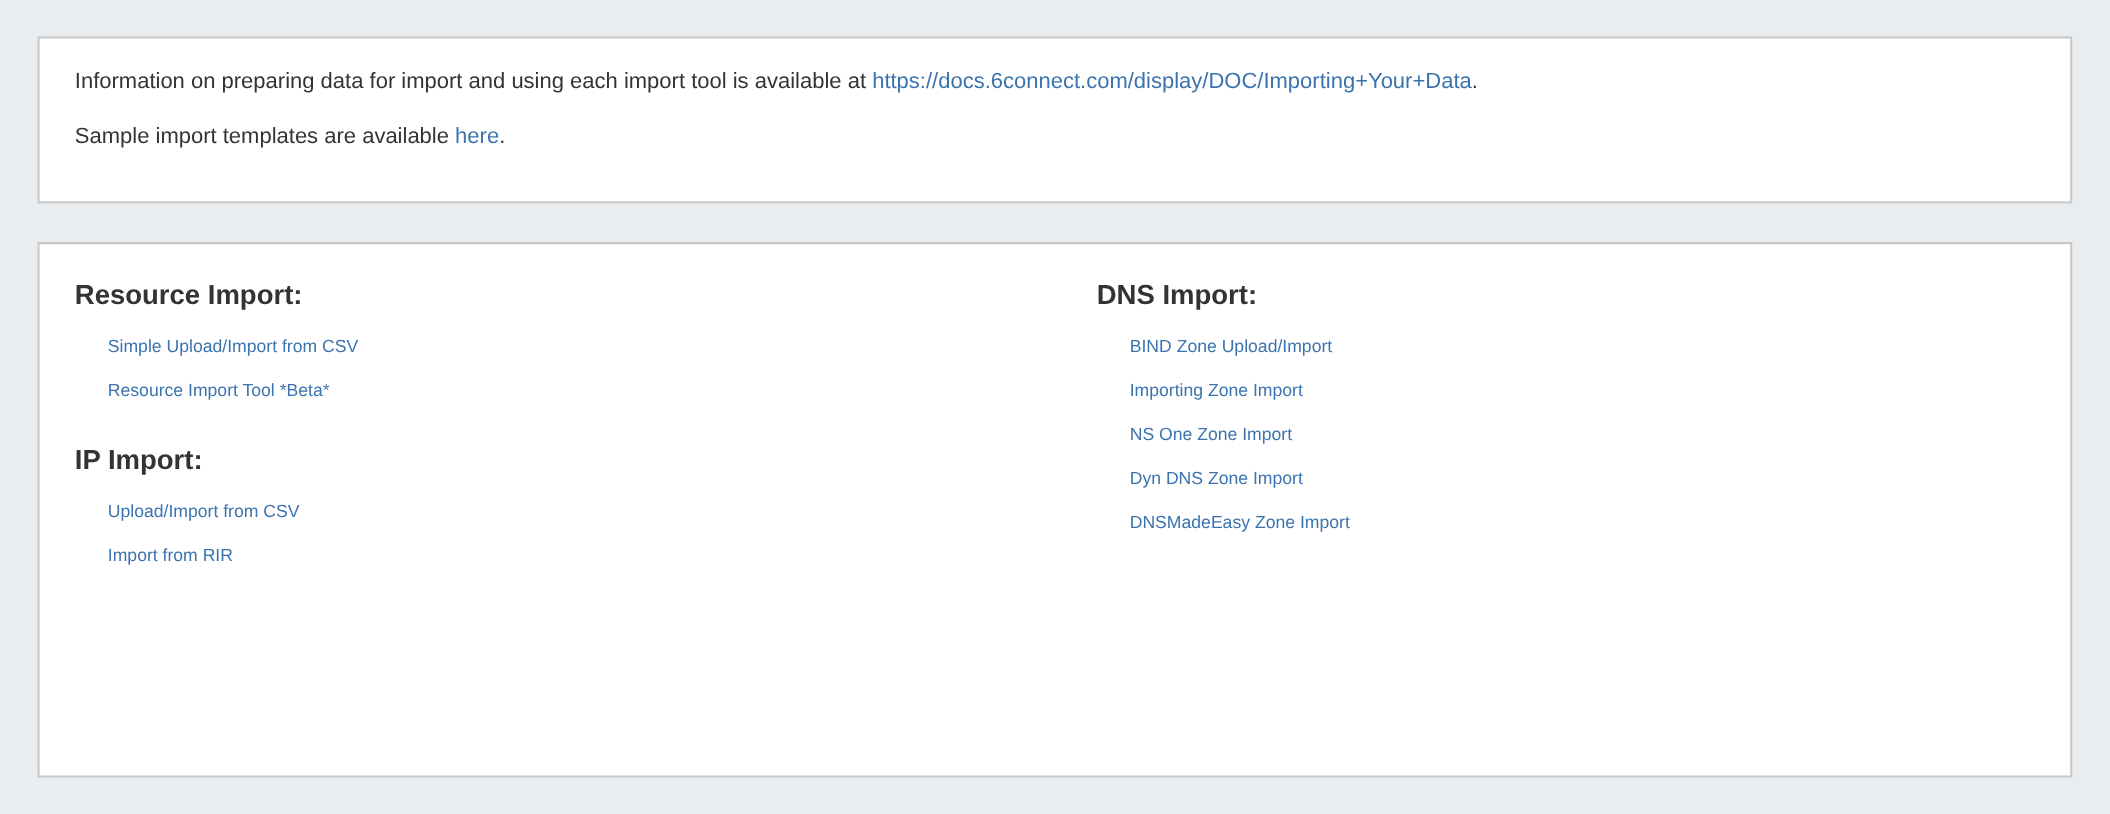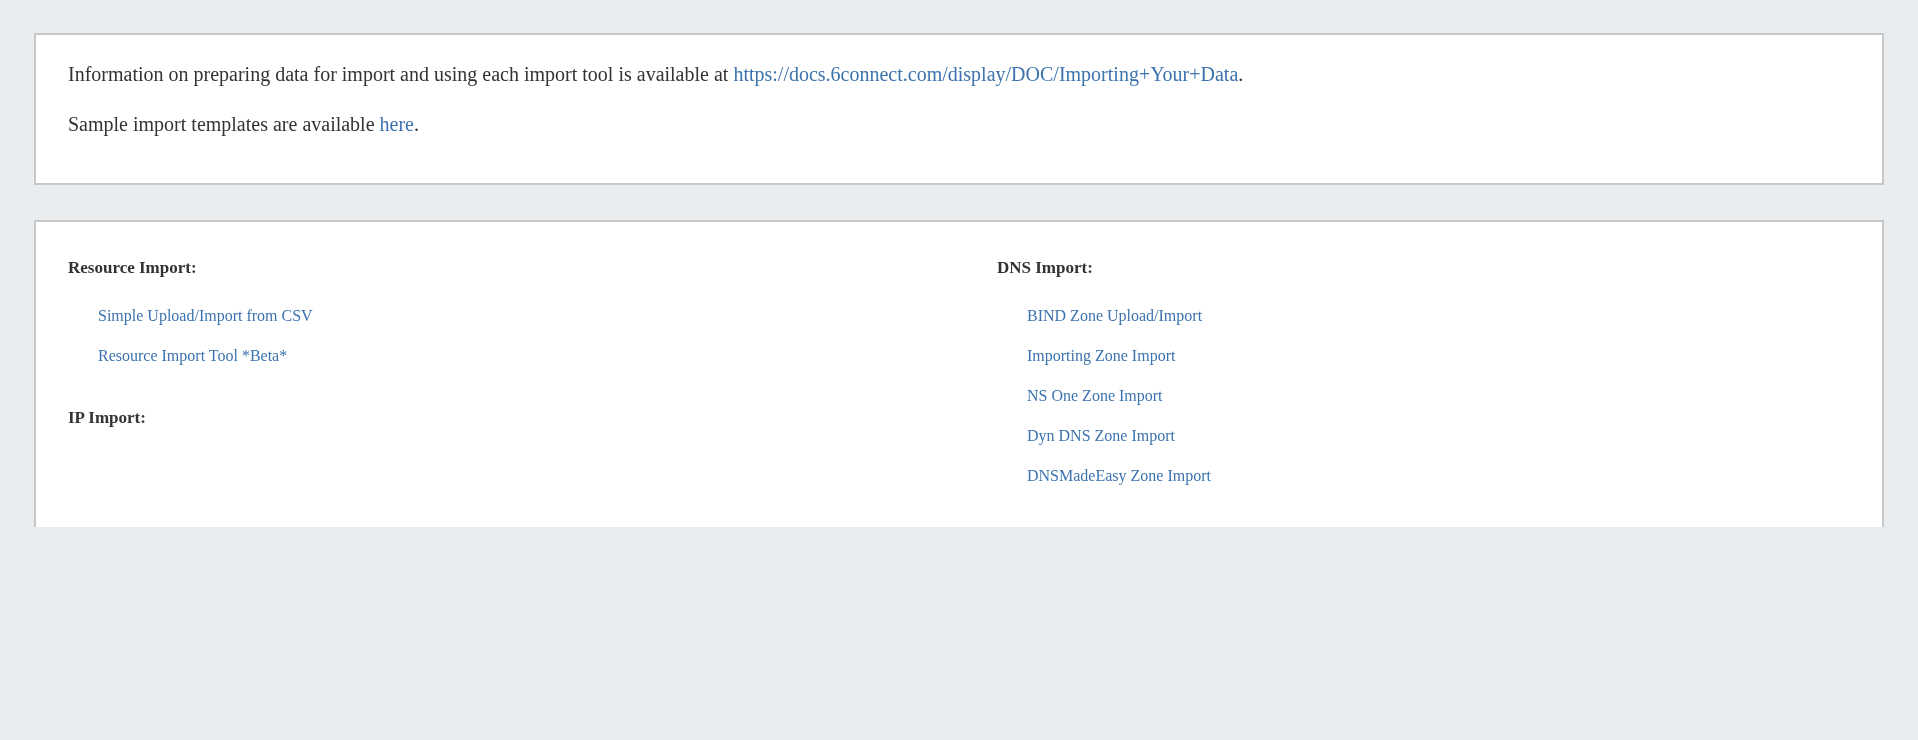--- a/index.html
+++ b/index.html
@@ -4,24 +4,23 @@
 <style>
   html, body {
     margin: 0;
     padding: 0;
     background: #eaedf0;
     font-family: "Liberation Sans", sans-serif;
     color: #333333;
   }
   .page {
     width: 1918px;
-    height: 527px;
+    height: 740px;
     background: #eaedf0;
     overflow: hidden;
-    font-family: Liberation Serif, serif;
   }
   .panel {
     margin: 0 34px;
     border: 2px solid #c8c8c8;
     background: #ffffff;
     box-sizing: border-box;
   }
   .info-panel {
     margin-top: 33px;
     height: 152px;
@@ -47,21 +46,21 @@
   }
   .col-left {
     width: 895px;
     flex-shrink: 0;
   }
   .col-right {
     flex: 1;
     margin-left: 34px;
   }
   .section-heading {
-    font-size: 17px;
+    font-size: 25px;
     line-height: 32px;
     font-weight: bold;
     color: #333333;
     margin: 26px 0 12px 0;
   }
   .section:first-child .section-heading {
     margin-top: 0;
   }
   .link-list {
     list-style: none;
@@ -87,20 +86,24 @@
     <div class="col-left">
         <div class="section">
           <h2 class="section-heading">Resource Import:</h2>
           <ul class="link-list">
             <li><a class="link">Simple Upload/Import from CSV</a></li>
             <li><a class="link">Resource Import Tool *Beta*</a></li>
           </ul>
         </div>
         <div class="section">
           <h2 class="section-heading">IP Import:</h2>
+          <ul class="link-list">
+            <li><a class="link">Upload/Import from CSV</a></li>
+            <li><a class="link">Import from RIR</a></li>
+          </ul>
         </div>
       </div>
     <div class="col-right">
         <div class="section">
           <h2 class="section-heading">DNS Import:</h2>
           <ul class="link-list">
             <li><a class="link">BIND Zone Upload/Import</a></li>
             <li><a class="link">Importing Zone Import</a></li>
             <li><a class="link">NS One Zone Import</a></li>
             <li><a class="link">Dyn DNS Zone Import</a></li>

